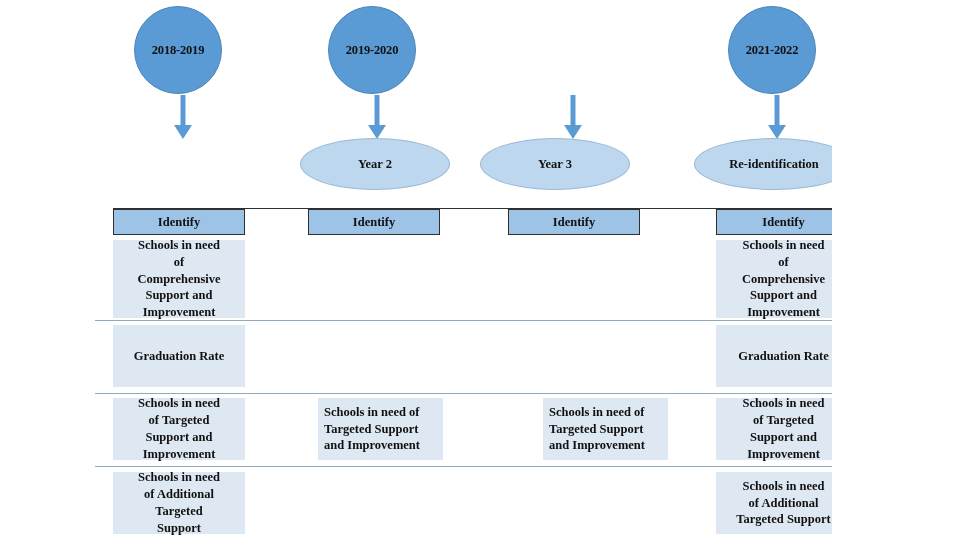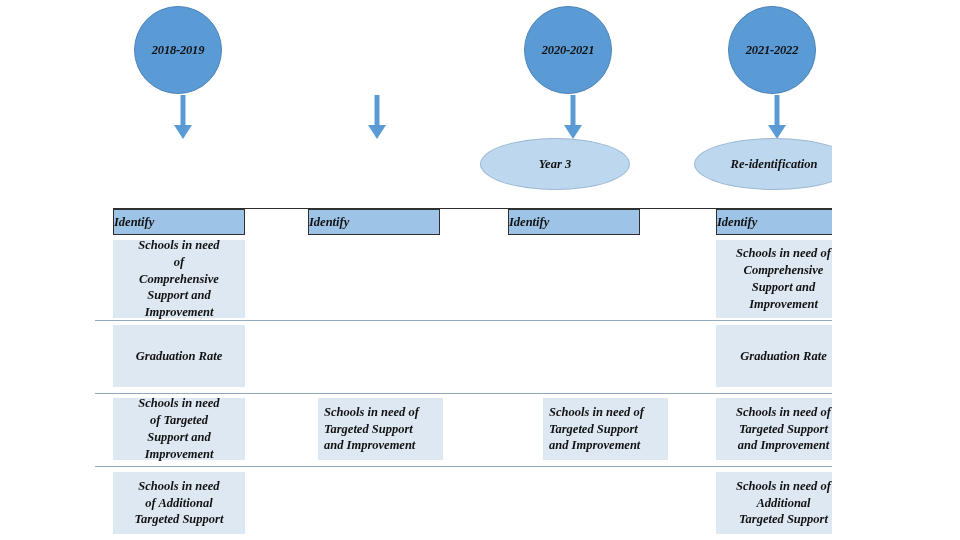--- a/index.html
+++ b/index.html
@@ -9,21 +9,20 @@
   }
   body {
     font-family: "Liberation Serif", "DejaVu Serif", serif;
   }
   #canvas {
     position: relative;
     width: 832px;
     height: 540px;
     overflow: hidden;
     background: #ffffff;
-    font-style: italic;
   }
 
   
   .year-circle {
     position: absolute;
     width: 88px;
     height: 88px;
     border-radius: 50%;
     background: #5B9BD5;
     border: 1px solid #4A84B8;
@@ -61,20 +60,21 @@
   }
 
   
   .identify-box {
     position: absolute;
     height: 26px;
     background: #9DC3E6;
     border: 1px solid #2F2F2F;
     display: flex;
     align-items: center;
+    justify-content: center;
     color: #111111;
     font-weight: bold;
     font-size: 12.5px;
     box-sizing: border-box;
   }
 
   
   .cell {
     position: absolute;
     background: #DEE8F2;
@@ -133,38 +133,41 @@
   </div>
 
   <div class="cell" style="left:113px; top:398px; width:132px; height:62px;">
     <span>Schools in need of Targeted Support and Improvement</span>
   </div>
 
   <div class="cell" style="left:113px; top:472px; width:132px; height:62px;">
     <span>Schools in need of Additional Targeted Support</span>
   </div>
 
+  <div class="year-circle" style="left:328px; top:6px;">
+    <span>2019-2020</span>
+  </div>
 
   <svg class="arrow" style="left:366px; top:95px;" viewBox="0 0 22 46">
     <line x1="11" y1="0" x2="11" y2="31" stroke="#5B9BD5" stroke-width="5"></line>
     <polygon points="2,30 20,30 11,44" fill="#5B9BD5"></polygon>
   </svg>
 
+  <div class="phase-ellipse" style="left:300px; top:138px; width:150px;">
+    <span>Year 2</span>
+  </div>
 
   <div class="identify-box" style="left:308px; top:209px; width:132px;">
     <span>Identify</span>
   </div>
 
   <div class="cell align-left" style="left:318px; top:398px; width:125px; height:62px;">
     <span>Schools in need of Targeted Support and Improvement</span>
   </div>
 
-  <div class="year-circle" style="left:524px; top:6px;">
-    <span>2020-2021</span>
-  </div>
 
   <svg class="arrow" style="left:562px; top:95px;" viewBox="0 0 22 46">
     <line x1="11" y1="0" x2="11" y2="31" stroke="#5B9BD5" stroke-width="5"></line>
     <polygon points="2,30 20,30 11,44" fill="#5B9BD5"></polygon>
   </svg>
 
   <div class="phase-ellipse" style="left:480px; top:138px; width:150px;">
     <span>Year 3</span>
   </div>
 

